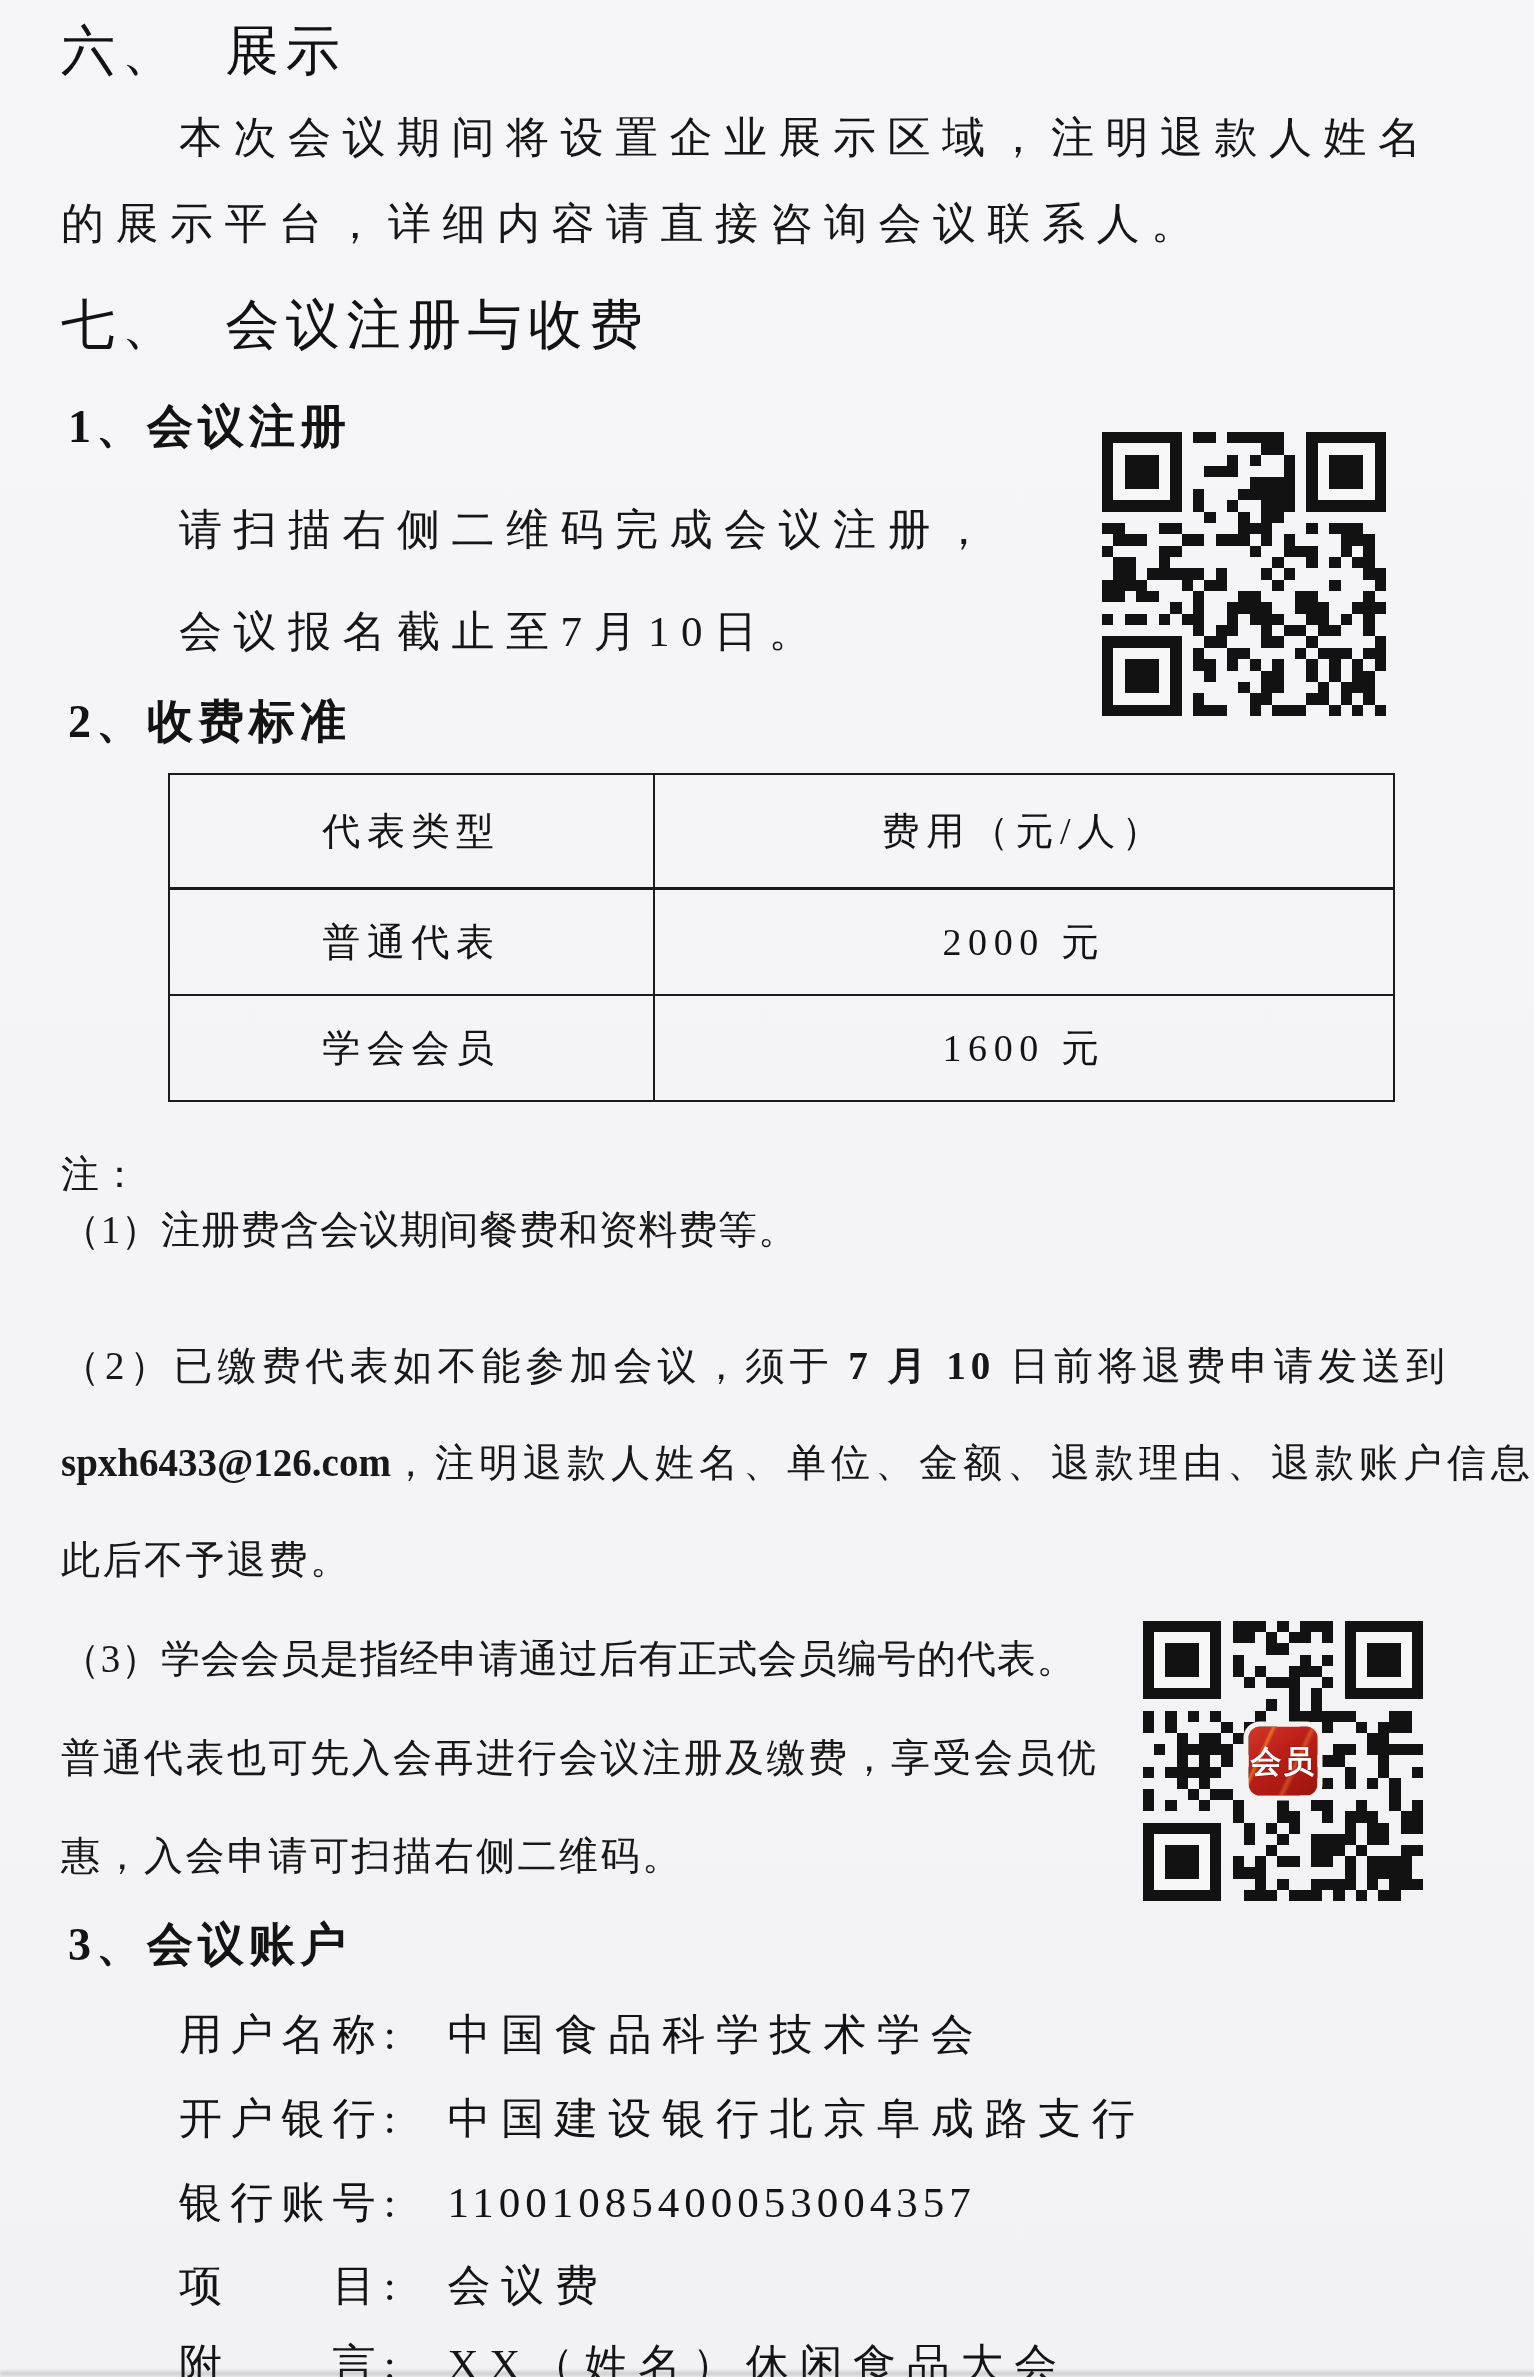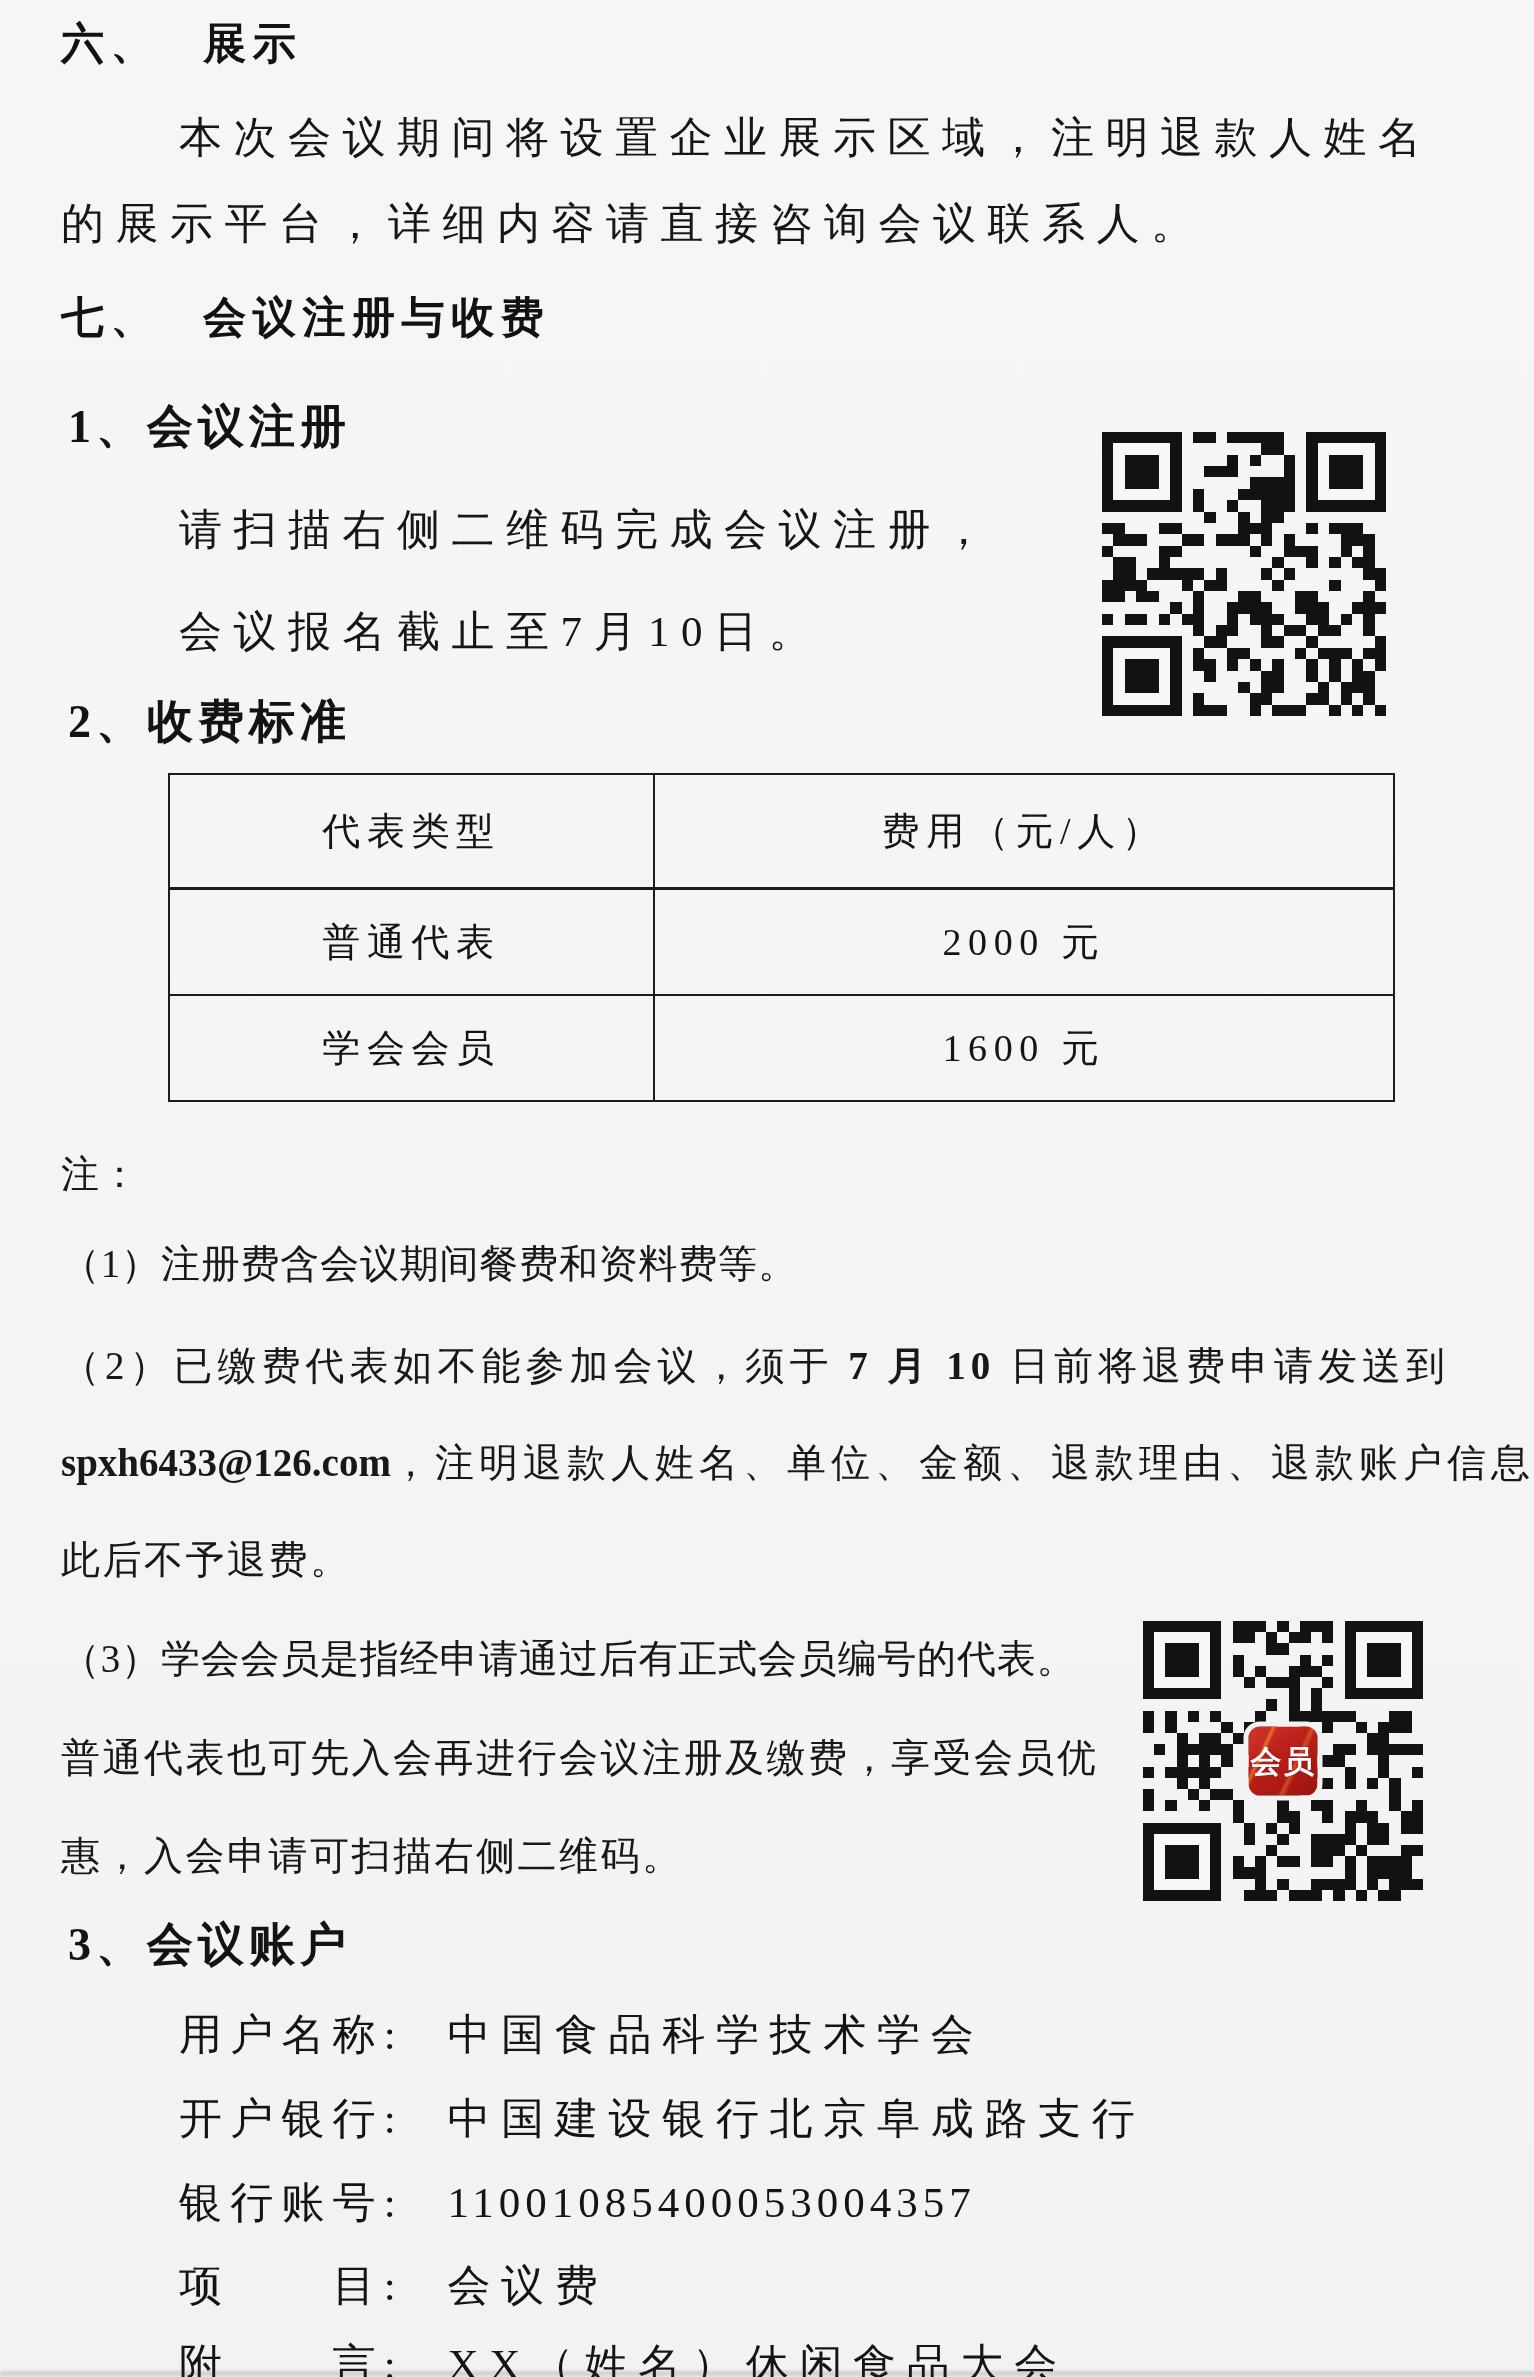--- a/index.html
+++ b/index.html
@@ -12,22 +12,22 @@
     position: relative;
     width: 1535px; height: 2377px;
     background: linear-gradient(180deg, #f6f6f8 0%, #f4f4f6 60%, #f2f2f4 100%);
     color: #151515;
     font-family: "Liberation Serif", serif;
   }
   
   .h-section {
     position: absolute;
     font-family: "Liberation Sans", sans-serif;
-    font-weight: 700;
-    font-size: 43px;
+    font-weight: 400;
+    font-size: 54px;
     letter-spacing: 6.6px;
     color: #121212;
     white-space: nowrap;
   }
   .h-title { margin-left: 43px; }
   .sub-head {
     position: absolute;
     font-family: "Liberation Serif", serif;
     font-weight: 700;
     font-size: 46px;
@@ -384,21 +384,21 @@
     </tr>
     <tr class="row-body">
       <td>学会会员</td>
       <td>1600 元</td>
     </tr>
   </tbody>
     </table>
 
   <div class="note-label" style="left:61px; top:1149px;">注：</div>
 
-  <div class="note ls0" style="left:61px; top:1241px;">（1）注册费含会议期间餐费和资料费等。</div>
+  <div class="note ls0" style="left:61px; top:1207px;">（1）注册费含会议期间餐费和资料费等。</div>
 
   <div class="note ls6" style="left:61px; top:1343px;">
     <span>（2）已缴费代表如不能参加会议，须于 </span><span class="bold">7 月 10</span><span> 日前将退费申请发送到</span>
   </div>
   <div class="note ls6" style="left:61px; top:1440px;">
     <span class="bold" style="letter-spacing:0;">spxh6433@126.com</span><span>，注明退款人姓名、单位、金额、退款理由、退款账户信息，</span>
   </div>
   <div class="note ls3" style="left:61px; top:1537px;">此后不予退费。</div>
 
   <div class="note ls0" style="left:61px; top:1636px;">（3）学会会员是指经申请通过后有正式会员编号的代表。</div>

